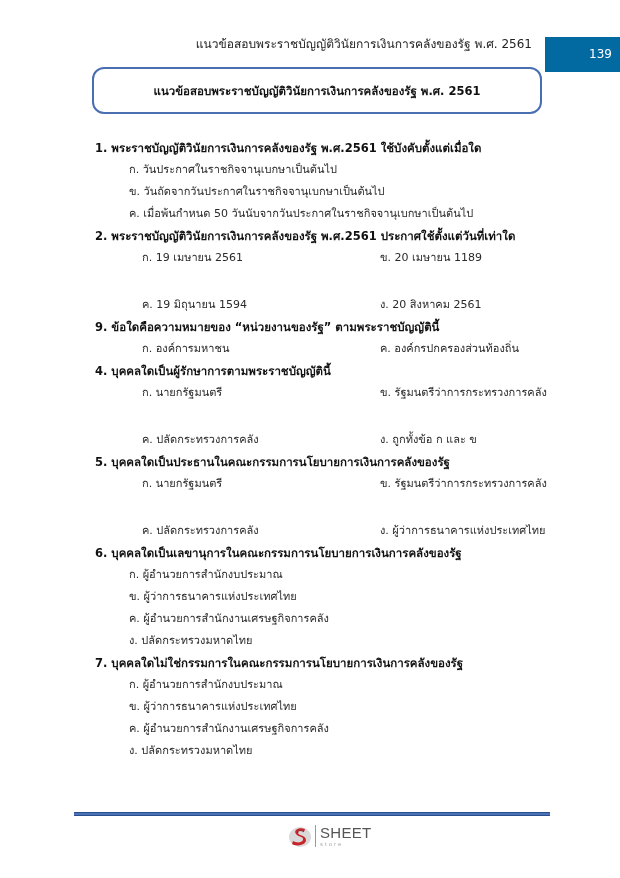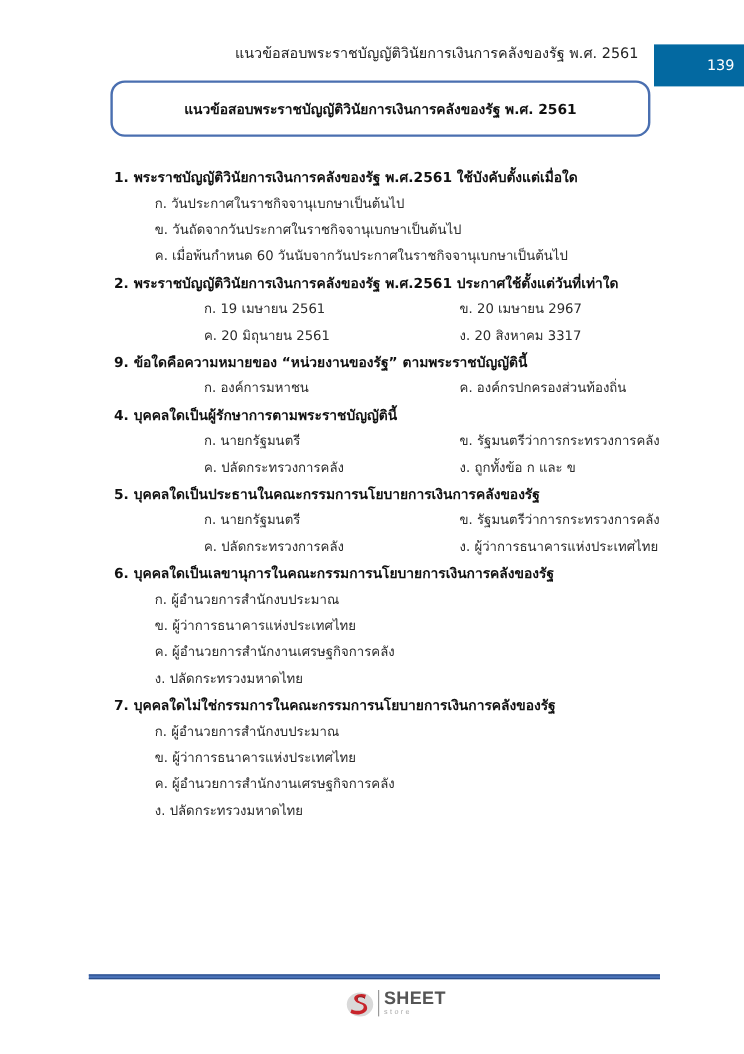--- a/index.html
+++ b/index.html
@@ -77,21 +77,22 @@
       font-weight: bold;
       font-size: 11.5px;
       line-height: 22px;
       height: 22px;
       white-space: nowrap;
       color: #111;
     }
     .opt-grid {
       display: grid;
       grid-template-columns: 213px 220px;
-      margin-left: 75px;
+      margin-left: 47px;
+      gap: 25px;
     }
     .opt-list {
       margin-left: 34px;
     }
     .opt {
       font-size: 11px;
       line-height: 22px;
       height: 22px;
       white-space: nowrap;
       color: #2a2a2a;
@@ -126,21 +127,21 @@
       background: #999;
       margin: 0 4px 0 3px;
     }
     .logo-words {
       display: flex;
       flex-direction: column;
       line-height: 1;
     }
     .logo-name {
       font-family: "Liberation Sans", sans-serif;
-      font-weight: bold;
+      font-weight: normal;
       font-size: 15px;
       color: #555;
       letter-spacing: 0.3px;
     }
     .logo-sub {
       font-family: "Liberation Sans", sans-serif;
       font-size: 6px;
       color: #aaa;
       letter-spacing: 2px;
       margin-top: 1px;
@@ -160,31 +161,31 @@
   <span class="title-text">แนวข้อสอบพระราชบัญญัติวินัยการเงินการคลังของรัฐ พ.ศ. 2561</span>
 </div>
 
 <div class="questions">
 
   <div class="question">
     <div class="q-text">1. พระราชบัญญัติวินัยการเงินการคลังของรัฐ พ.ศ.2561 ใช้บังคับตั้งแต่เมื่อใด</div>
     <div class="opt-list">
       <div class="opt">ก. วันประกาศในราชกิจจานุเบกษาเป็นต้นไป</div>
       <div class="opt">ข. วันถัดจากวันประกาศในราชกิจจานุเบกษาเป็นต้นไป</div>
-      <div class="opt">ค. เมื่อพ้นกำหนด 60 วันนับจากวันประกาศในราชกิจจานุเบกษาเป็นต้นไป</div>
+      <div class="opt">ค. เมื่อพ้นกำหนด 50 วันนับจากวันประกาศในราชกิจจานุเบกษาเป็นต้นไป</div>
     </div>
   </div>
 
   <div class="question">
     <div class="q-text">2. พระราชบัญญัติวินัยการเงินการคลังของรัฐ พ.ศ.2561 ประกาศใช้ตั้งแต่วันที่เท่าใด</div>
     <div class="opt-grid">
       <div class="opt">ก. 19 เมษายน 2561</div>
-      <div class="opt">ข. 20 เมษายน 2967</div>
-      <div class="opt">ค. 20 มิถุนายน 2561</div>
-      <div class="opt">ง. 20 สิงหาคม 3317</div>
+      <div class="opt">ข. 20 เมษายน 1189</div>
+      <div class="opt">ค. 19 มิถุนายน 1594</div>
+      <div class="opt">ง. 20 สิงหาคม 2561</div>
     </div>
   </div>
 
   <div class="question">
     <div class="q-text">9. ข้อใดคือความหมายของ “หน่วยงานของรัฐ” ตามพระราชบัญญัตินี้</div>
     <div class="opt-grid">
       <div class="opt">ก. องค์การมหาชน</div>
       <div class="opt">ค. องค์กรปกครองส่วนท้องถิ่น</div>
     </div>
   </div>

